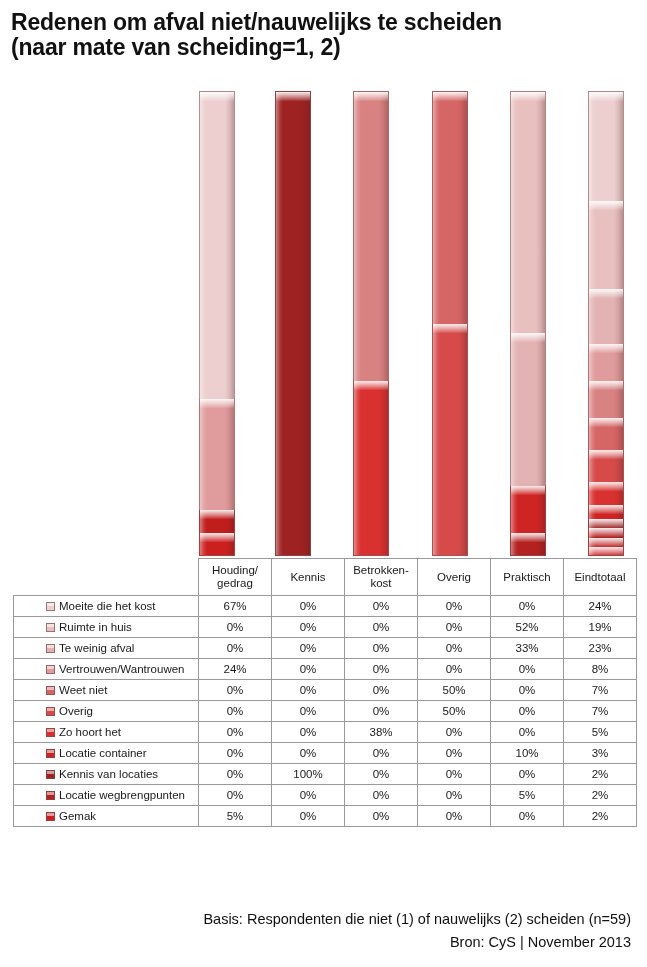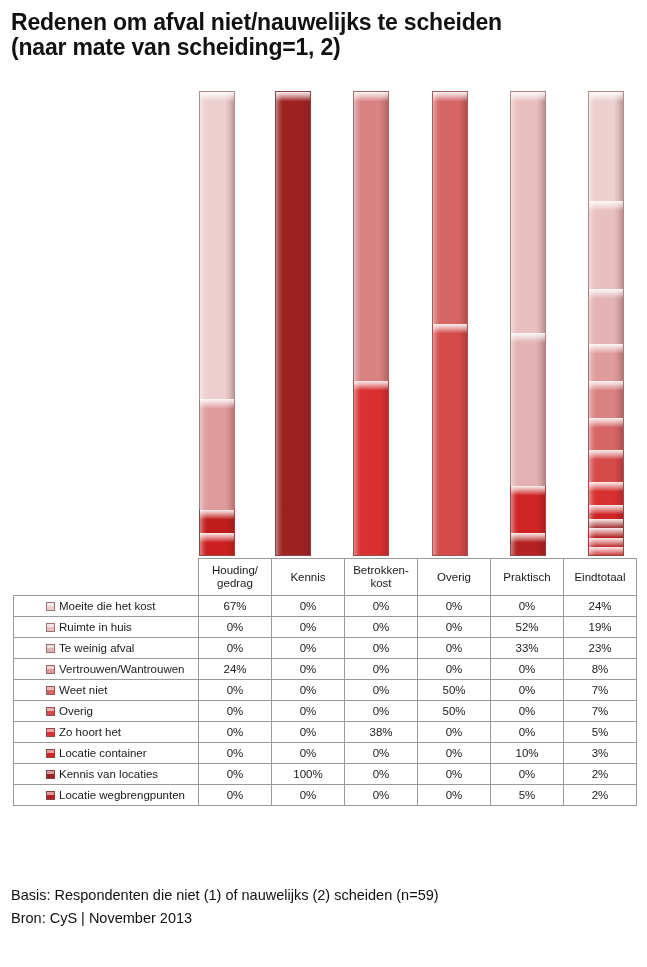--- a/index.html
+++ b/index.html
@@ -148,22 +148,23 @@
     vertical-align: middle;
     font-size: 11.5px;
     width: 72px;
   }
   .col-w1 { width: 73px; }
 
   
   #footer-block {
     position: absolute;
     left: 11px;
-    top: 884px;
+    top: 908px;
     width: 620px;
+    text-align: right;
   }
   #footer-block .line {
     font-size: 14.5px;
     color: #111111;
     line-height: 23px;
     white-space: nowrap;
   }
 </style>
 </head>
 <body>
@@ -478,19 +479,33 @@
             <span>Locatie wegbrengpunten</span>
           </div>
         </td>
         <td class="val-cell">0%</td>
         <td class="val-cell">0%</td>
         <td class="val-cell">0%</td>
         <td class="val-cell">0%</td>
         <td class="val-cell">5%</td>
         <td class="val-cell">2%</td>
       </tr>
+      <tr>
+        <td class="rowlabel-cell">
+          <div class="legend-wrap">
+            <span class="legend-swatch" style="background: rgb(204, 32, 32);"></span>
+            <span>Gemak</span>
+          </div>
+        </td>
+        <td class="val-cell">5%</td>
+        <td class="val-cell">0%</td>
+        <td class="val-cell">0%</td>
+        <td class="val-cell">0%</td>
+        <td class="val-cell">0%</td>
+        <td class="val-cell">2%</td>
+      </tr>
     </tbody>
 </table>
 
 <div id="footer-block">
   <div class="line">Basis: Respondenten die niet (1) of nauwelijks (2) scheiden (n=59)</div>
   <div class="line">Bron: CyS | November 2013</div>
 </div>
 
 </body></html>

